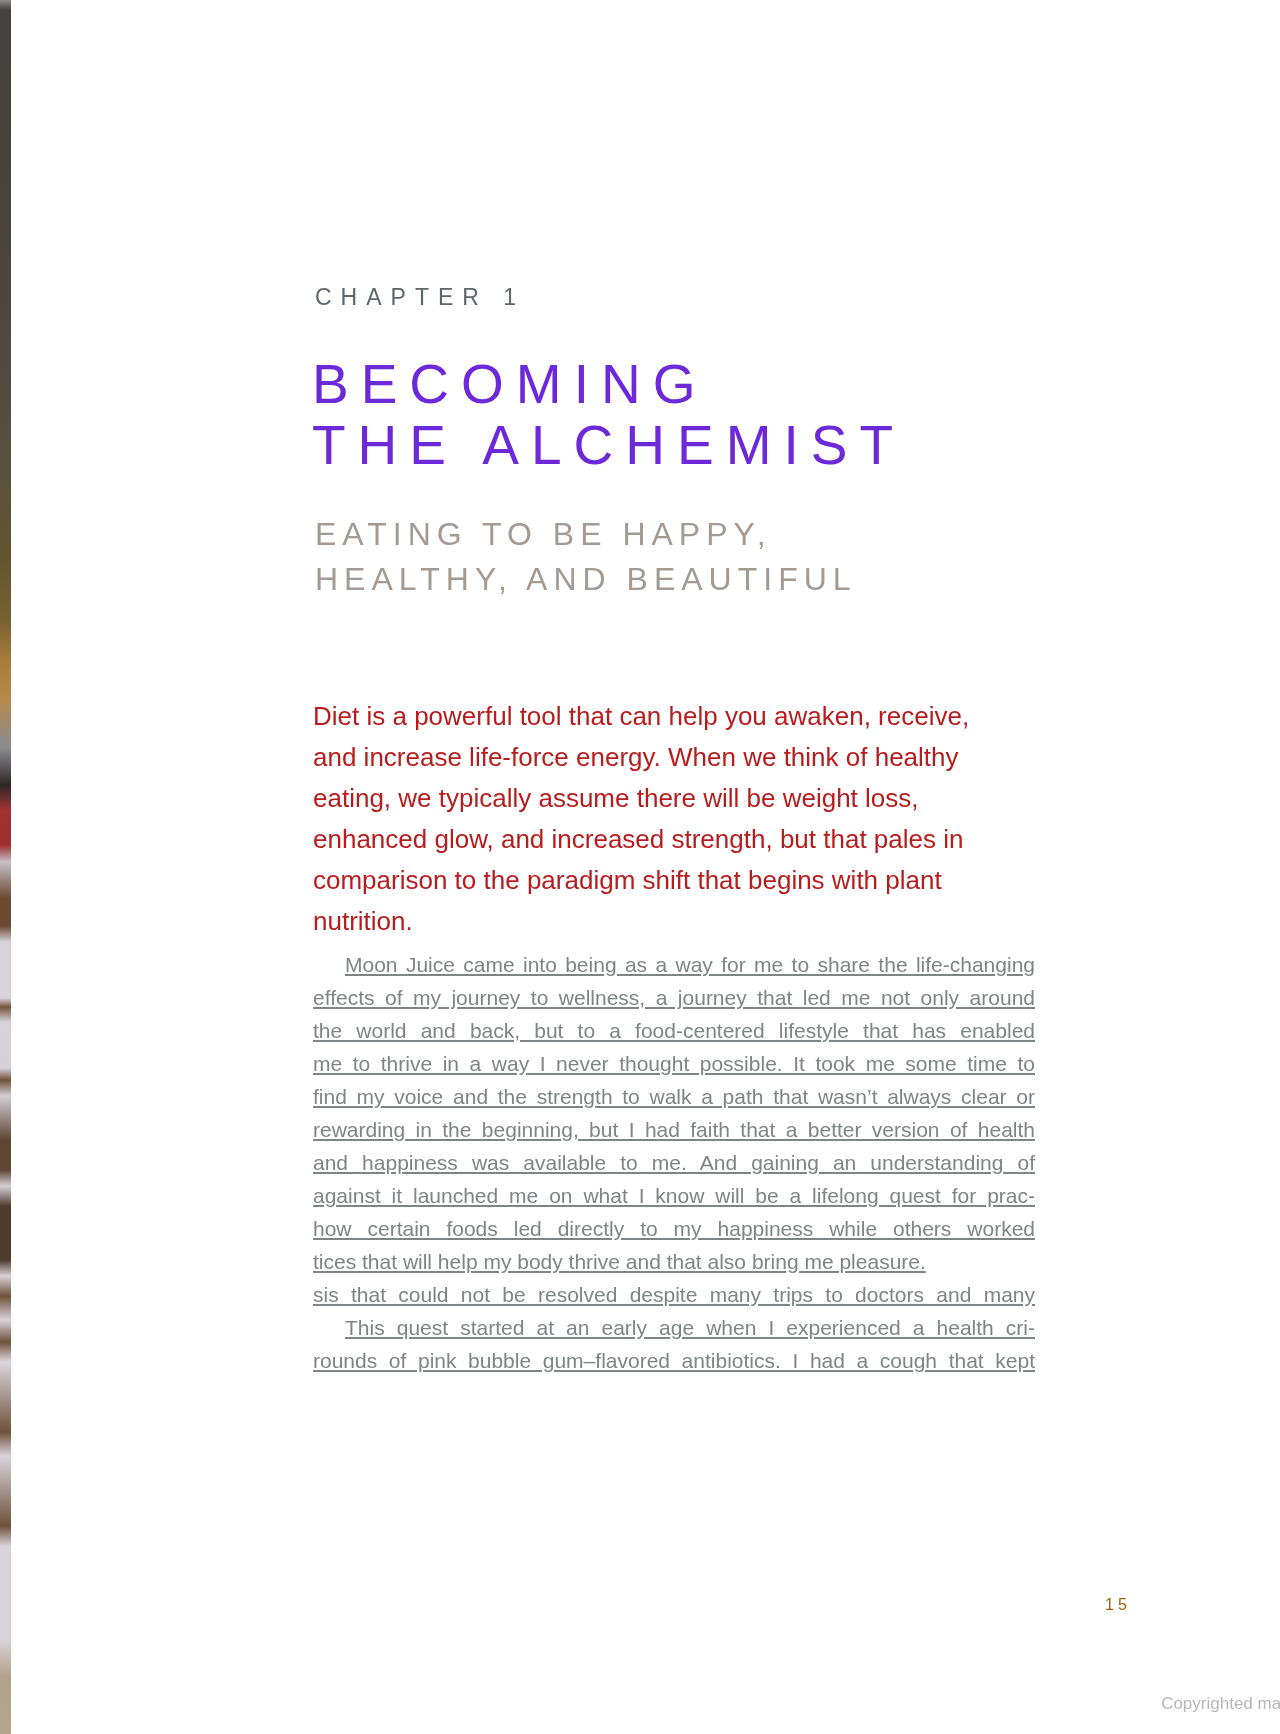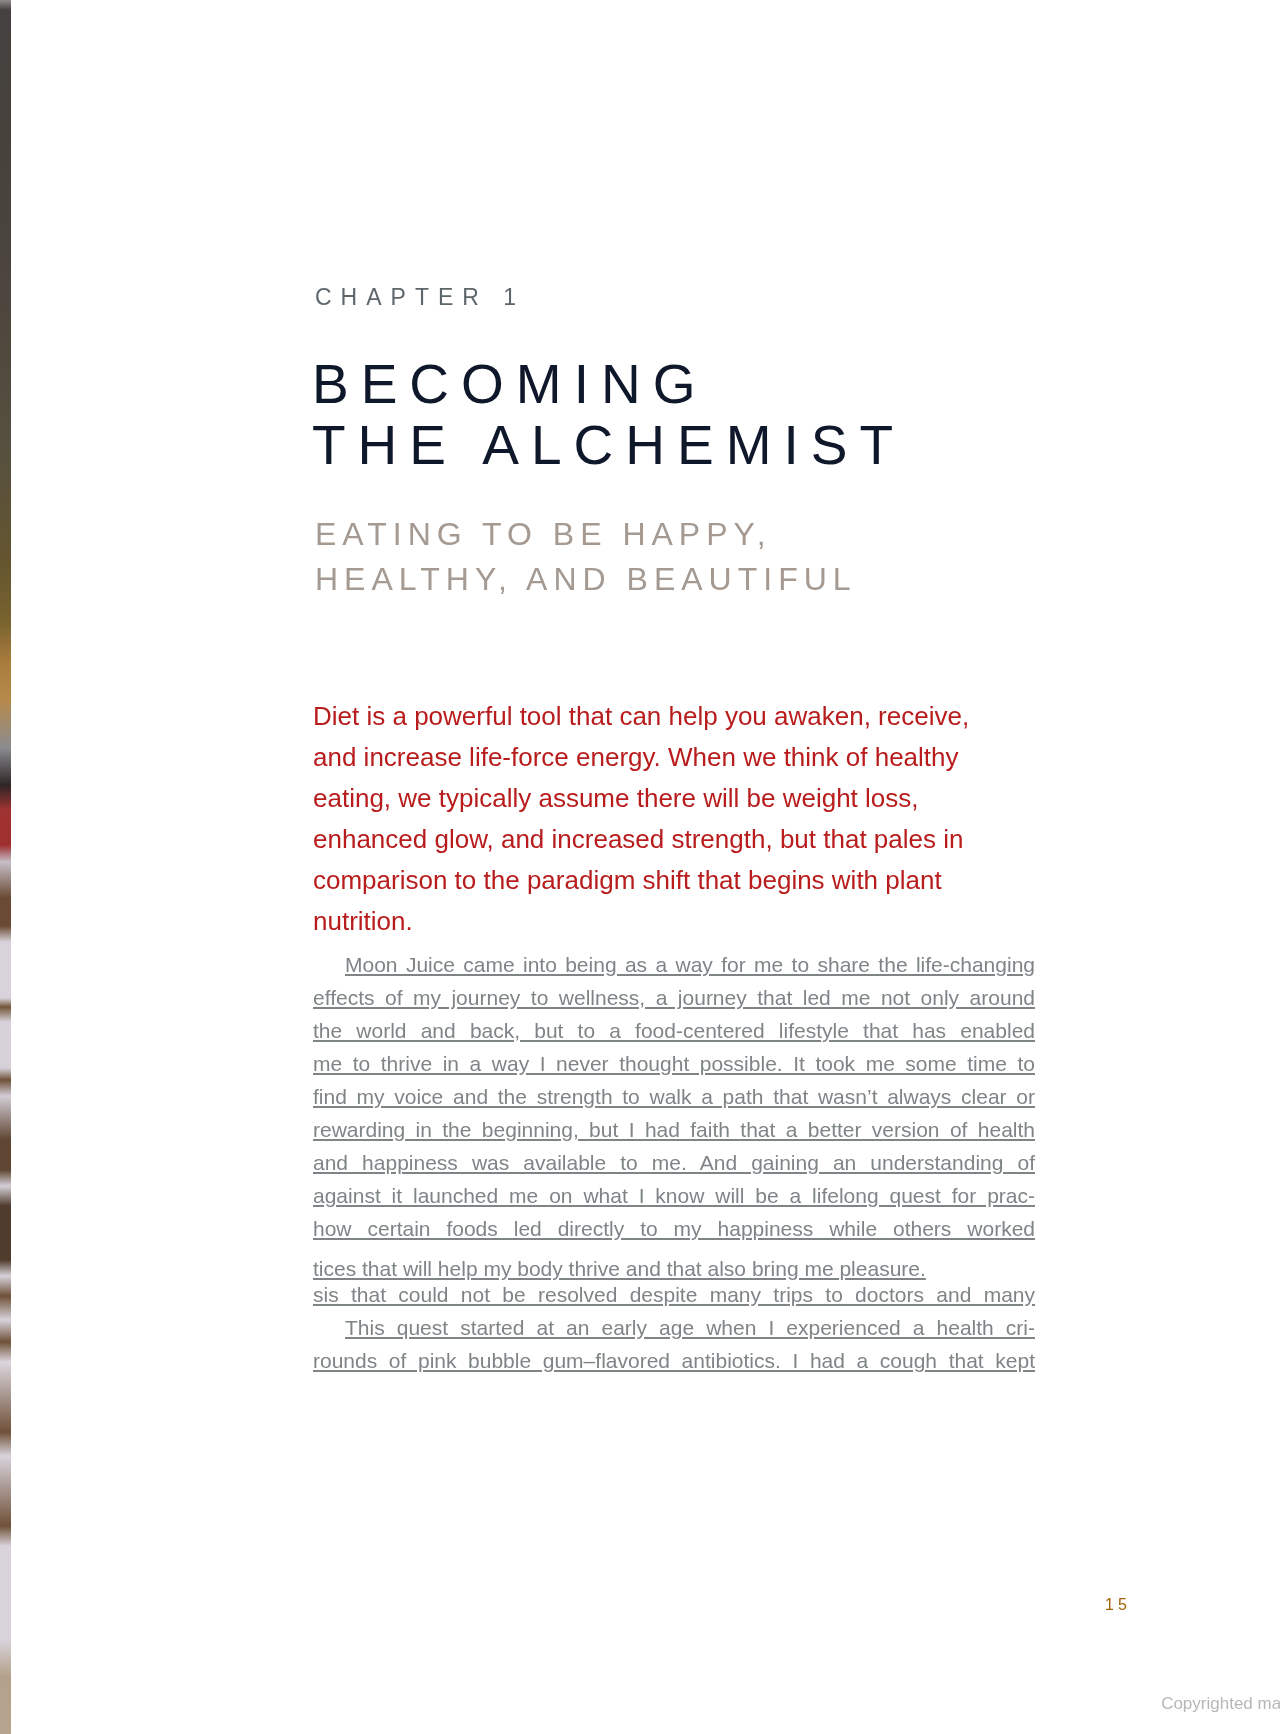--- a/index.html
+++ b/index.html
@@ -42,21 +42,21 @@
     letter-spacing: 9px;
     color: #5d666b;
   }
   .chapter-title {
     position: absolute;
     left: 296px; top: 354px;
     font-size: 55px;
     font-weight: 300;
     letter-spacing: 12px;
     line-height: 61px;
-    color: #0f172a;
+    color: #6d28d9;
   }
   .chapter-subtitle {
     position: absolute;
     left: 299px; top: 512px;
     font-size: 32px;
     font-weight: 300;
     letter-spacing: 6px;
     line-height: 45px;
     color: #a59a92;
   }
@@ -73,21 +73,21 @@
     position: absolute;
     left: 297px;
     width: 722px;
     font-size: 21px;
     font-weight: 300;
     line-height: 33px;
     color: #7f8487;
     text-decoration: underline;
   }
   .body-para .tline { text-align: justify; text-align-last: justify; }
-  .body-para .tline.last { text-align-last: left; margin-top: 7px; }
+  .body-para .tline.last { text-align-last: left; }
   .body-para.indent-first .tline.first { text-indent: 32px; }
   #para-moon-juice { top: 948px; }
   #para-quest { top: 1278px; }
 
   .page-number {
     position: absolute;
     left: 1089px; top: 1596px;
     font-size: 16px;
     letter-spacing: 4px;
     color: #a16207;

